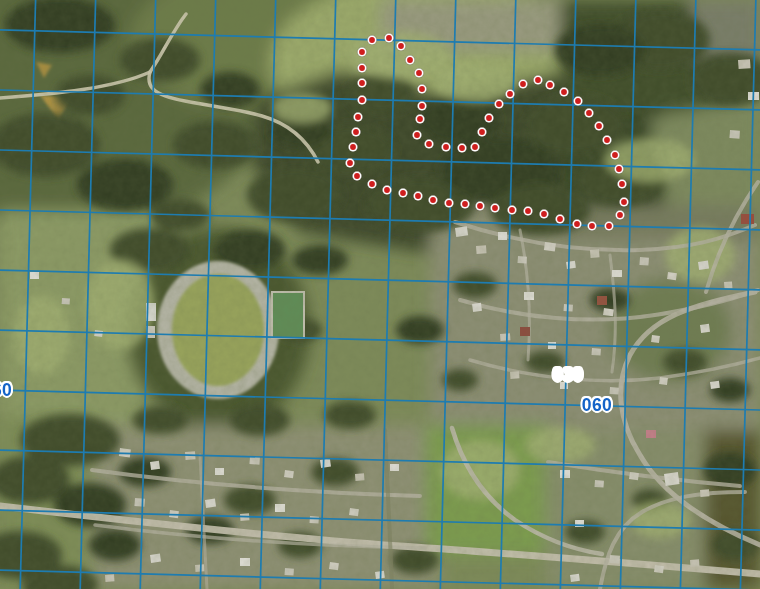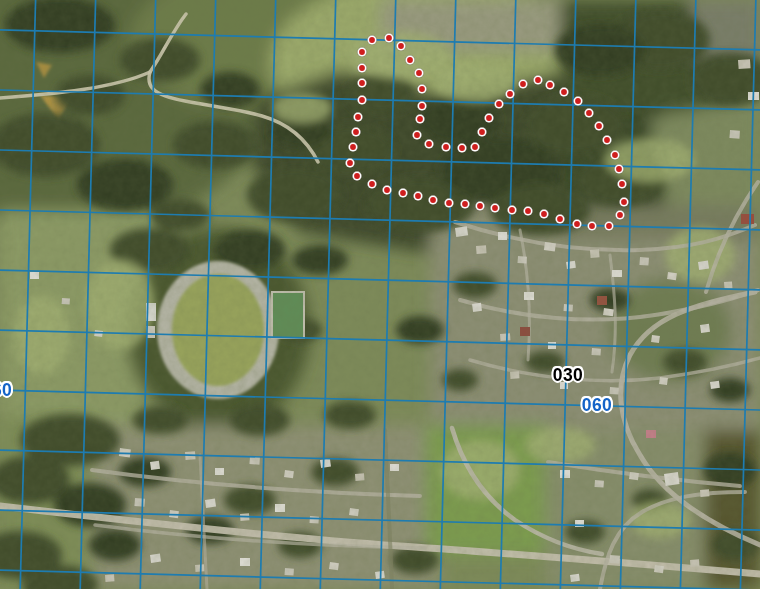--- a/index.html
+++ b/index.html
@@ -382,16 +382,16 @@
         <circle cx="362" cy="100" r="2.9" fill="#cf1e1e"></circle>
         <circle cx="362" cy="83" r="4.7" fill="#ffffff" stroke="rgba(40,30,20,0.3)" stroke-width="0.8"></circle>
         <circle cx="362" cy="83" r="2.9" fill="#cf1e1e"></circle>
         <circle cx="362" cy="68" r="4.7" fill="#ffffff" stroke="rgba(40,30,20,0.3)" stroke-width="0.8"></circle>
         <circle cx="362" cy="68" r="2.9" fill="#cf1e1e"></circle>
         <circle cx="362" cy="52" r="4.7" fill="#ffffff" stroke="rgba(40,30,20,0.3)" stroke-width="0.8"></circle>
         <circle cx="362" cy="52" r="2.9" fill="#cf1e1e"></circle>
       </g>
   </svg>
 
-  <div class="grid-label" id="gl0" style="left: 568px; top: 375px; color: #000000;">030</div>
+  <div class="grid-label" id="gl0" style="left: 568px; top: 375px; color: #ffffff;">030</div>
   <div class="grid-label" id="gl1" style="left: 597px; top: 405px; color: rgb(20, 99, 200);">060</div>
   <div class="grid-label" id="gl2" style="left: -3px; top: 390px; color: rgb(20, 99, 200);">060</div>
 </div>
 
 </body></html>

